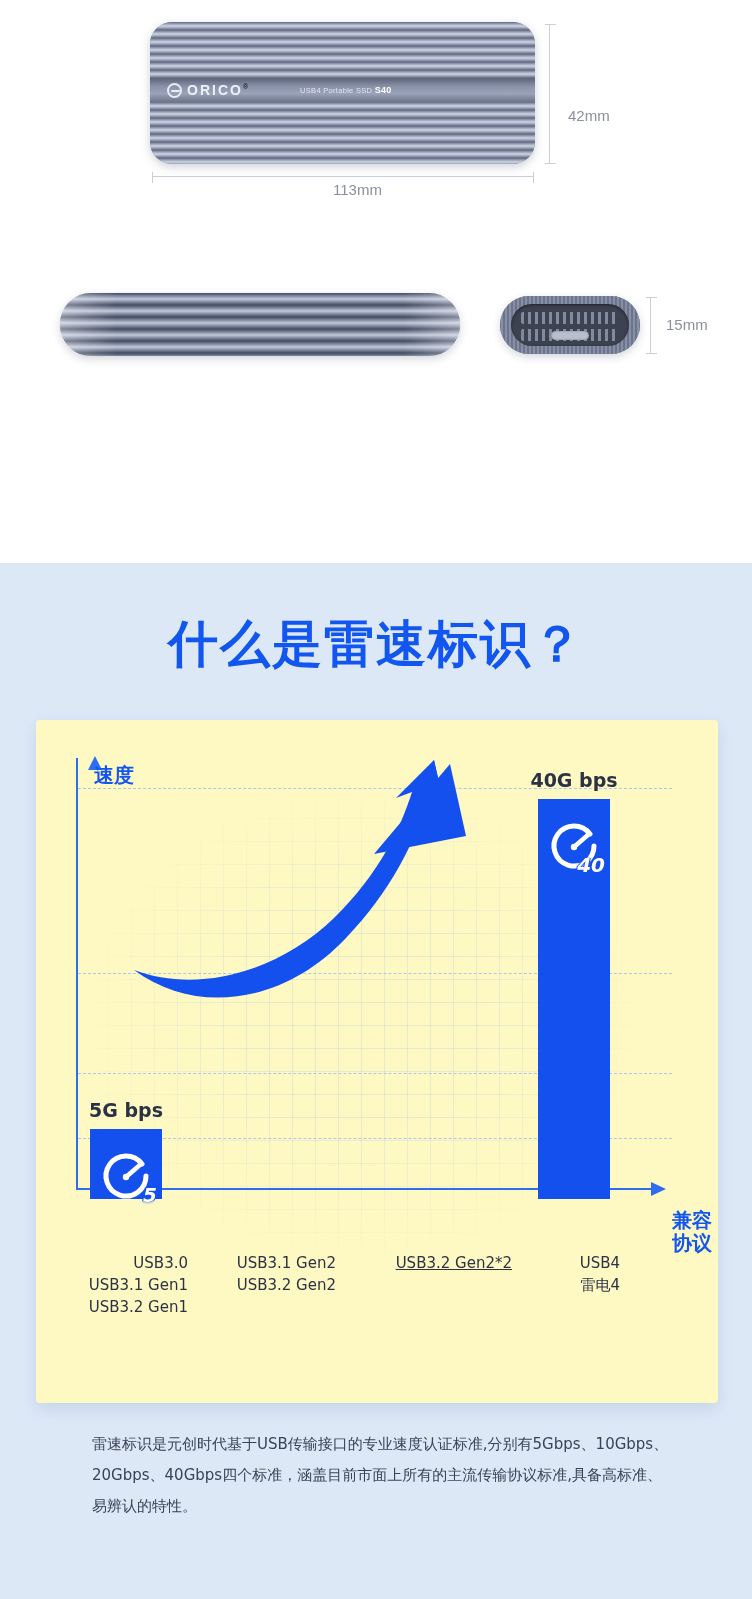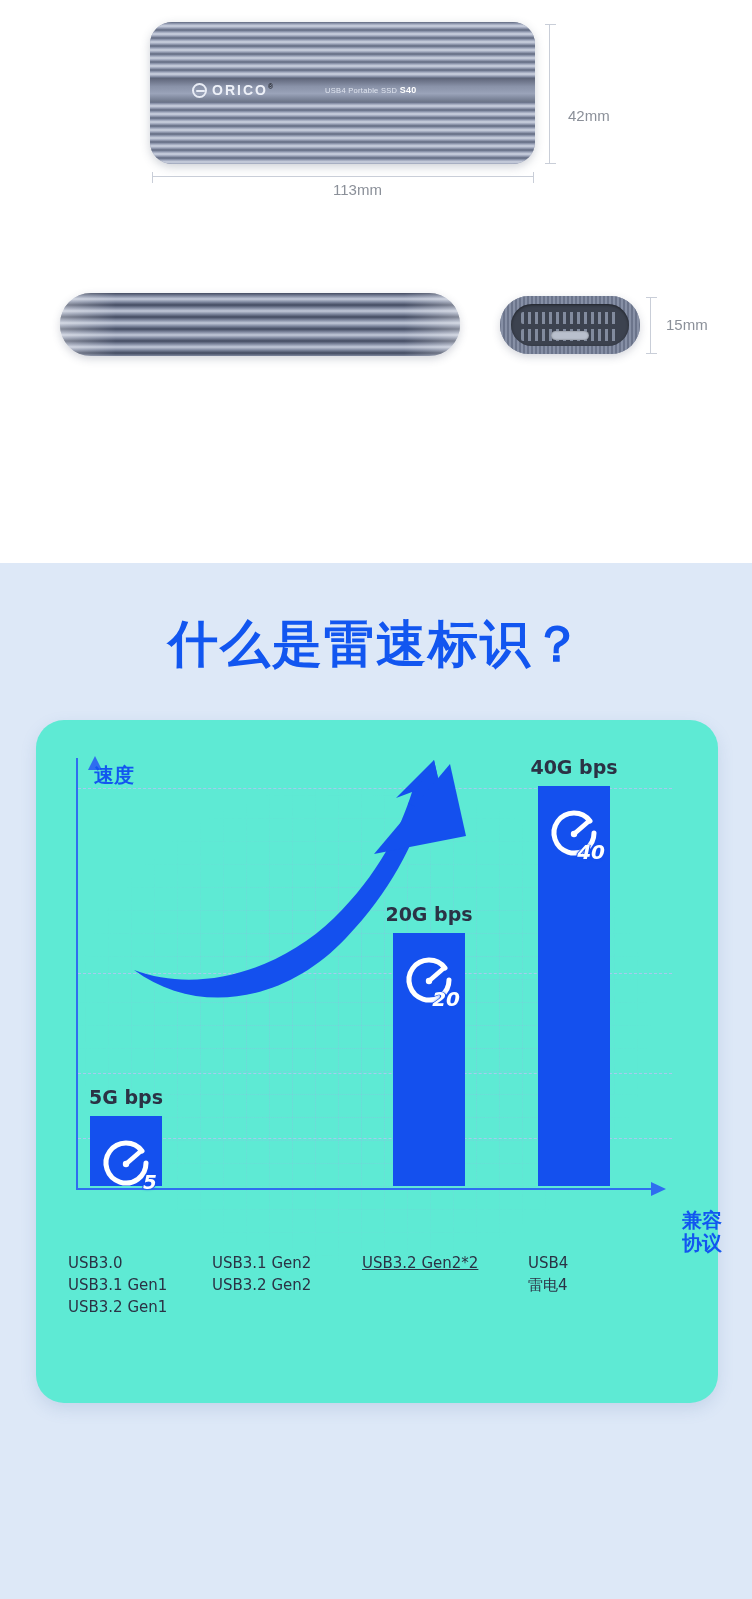--- a/index.html
+++ b/index.html
@@ -39,21 +39,21 @@
   .ribs-bot {
     position:absolute; left:0; right:0; bottom:0; height:62px;
     background: repeating-linear-gradient(to bottom,
       #5f687f 0px, #9aa2b8 2px, #ced4e2 4px, #9aa2b8 6px, #5f687f 8px);
   }
   .band {
     position:absolute; left:0; right:0; top:56px; height:24px;
     background: linear-gradient(to bottom,#5d6478,#8992a8 35%,#9aa3b9 65%,#6b7488);
     display:flex; align-items:center;
   }
-  .brand-wrap{ display:flex; margin-left:42px; }
+  .brand-wrap{ display:flex; margin-left:17px; }
   .brand-mark{
     width:15px;height:15px;border-radius:50%;
     border:2px solid #e8ecf5; margin-right:5px; position:relative;
   }
   .brand-mark:after{
     content:""; position:absolute; left:2px; top:5px; width:9px;height:2px;
     background:#e8ecf5; border-radius:1px;
   }
   .brand-text{
     color:#eef1f8; font-weight:bold; font-size:14px; letter-spacing:2px;
@@ -151,22 +151,22 @@
     text-align:center;
     font-size:50px; font-weight:bold; color:#1256f0;
     letter-spacing:2px;
     font-family:"DejaVu Sans","Liberation Sans",sans-serif;
   }
 
   
   #chart-card{
     position:absolute; left:36px; top:157px;
     width:682px; height:683px;
-    background:#5eead4;
-    border-radius:28px;
+    background:#fef9c3;
+    border-radius:4px;
     box-shadow: 0 6px 16px rgba(90,125,180,.18);
   }
   
   #grid-paper{
     position:absolute; left:26px; top:52px; width:600px; height:505px;
     background-image:
       linear-gradient(to right, rgba(150,185,230,.22) 1px, transparent 1px),
       linear-gradient(to bottom, rgba(150,185,230,.22) 1px, transparent 1px);
     background-size: 23px 23px;
     -webkit-mask-image: radial-gradient(ellipse 62% 62% at 50% 50%, #000 35%, transparent 78%);
@@ -197,52 +197,52 @@
     border-left:15px solid #2f6df0;
   }
   .y-axis-label{
     position:absolute; left:36px; top:14px;
     color:#1256f0; font-weight:bold; font-size:20px;
     font-family:"DejaVu Sans","Liberation Sans",sans-serif;
   }
   .x-axis-label{
     position:absolute; right:-44px; bottom:-36px;
     color:#1256f0; font-weight:bold; font-size:20px; line-height:1.12;
-    text-align:right; width:50px;
+    text-align:left; width:50px;
     font-family:"DejaVu Sans","Liberation Sans",sans-serif;
     margin-top:46px;
   }
   .gridline{
     position:absolute; left:20px; right:6px; height:0;
     border-top:1px dashed #a9c8ef;
   }
 
   .bar{
-    position:absolute; bottom:32px;
+    position:absolute; bottom:19px;
     background:#1450ee;
     display:flex; justify-content:center;text-align:center;
   }
   .bar-value{
     position:absolute; top:-30px; left:50%; transform:translateX(-50%);
     white-space:nowrap; color:#2b3245; font-size:19px; font-weight:bold;
     font-family:"DejaVu Sans","Liberation Sans",sans-serif;
   }
   .gauge{
     position:relative; width:56px; height:56px; margin-top:18px;
   }
   .gauge svg{ position:absolute; left:0; top:0; }
   .gauge .num{
     position:absolute; right:-3px; bottom:-4px;
     color:#ffffff; font-size:20px; font-weight:bold; font-style:italic;
     font-family:"DejaVu Sans","Liberation Sans",sans-serif;
     text-shadow: 0 0 3px #1450ee, -1px 0 0 #1450ee, 1px 0 0 #1450ee;
   }
   .cat-label{
     position:absolute; top:505px;
-    text-align:left; color:#2b3245; font-size:15px; line-height:1.45;
+    text-align:right; color:#2b3245; font-size:15px; line-height:1.45;
     font-family:"DejaVu Sans","Liberation Sans",sans-serif;
   }
 
   
   #swoosh{ position:absolute; left:20px; top:10px; pointer-events:none; }
 
   
   #info-caption{
     position:absolute; left:92px; top:866px; width:580px;
     color:#3a4256; font-size:15px; line-height:2.05;
@@ -329,31 +329,20 @@
           <svg width="56" height="56" viewBox="0 0 56 56">
             <path d="M44 17 A20 20 0 1 0 48 29" fill="none" stroke="#fff" stroke-width="5" stroke-linecap="round"></path>
             <path d="M28 30 L43 17" stroke="#fff" stroke-width="4.5" stroke-linecap="round"></path>
             <circle cx="28" cy="30" r="3.2" fill="#fff"></circle>
           </svg>
           <span class="num">5</span>
         </span>
       </div>
 
 
-      <div class="bar" style="left:335px; width:72px; height:253px;">
-        <span class="bar-value">20G bps</span>
-        <span class="gauge">
-          <svg width="56" height="56" viewBox="0 0 56 56">
-            <path d="M44 17 A20 20 0 1 0 48 29" fill="none" stroke="#fff" stroke-width="5" stroke-linecap="round"></path>
-            <path d="M28 30 L43 17" stroke="#fff" stroke-width="4.5" stroke-linecap="round"></path>
-            <circle cx="28" cy="30" r="3.2" fill="#fff"></circle>
-          </svg>
-          <span class="num">20</span>
-        </span>
-      </div>
 
       <div class="bar" style="left:480px; width:72px; height:400px;">
         <span class="bar-value">40G bps</span>
         <span class="gauge">
           <svg width="56" height="56" viewBox="0 0 56 56">
             <path d="M44 17 A20 20 0 1 0 48 29" fill="none" stroke="#fff" stroke-width="5" stroke-linecap="round"></path>
             <path d="M28 30 L43 17" stroke="#fff" stroke-width="4.5" stroke-linecap="round"></path>
             <circle cx="28" cy="30" r="3.2" fill="#fff"></circle>
           </svg>
           <span class="num">40</span>
@@ -376,13 +365,14 @@
       </div>
 
       <div class="cat-label" style="left:470px; width:92px;">
         <div>USB4</div>
         <div>雷电4</div>
       </div>
 
     </div>
   </div>
 
+  <div id="info-caption">雷速标识是元创时代基于USB传输接口的专业速度认证标准,分别有5Gbps、10Gbps、20Gbps、40Gbps四个标准，涵盖目前市面上所有的主流传输协议标准,具备高标准、易辨认的特性。</div>
 </div>
 
 </body></html>

